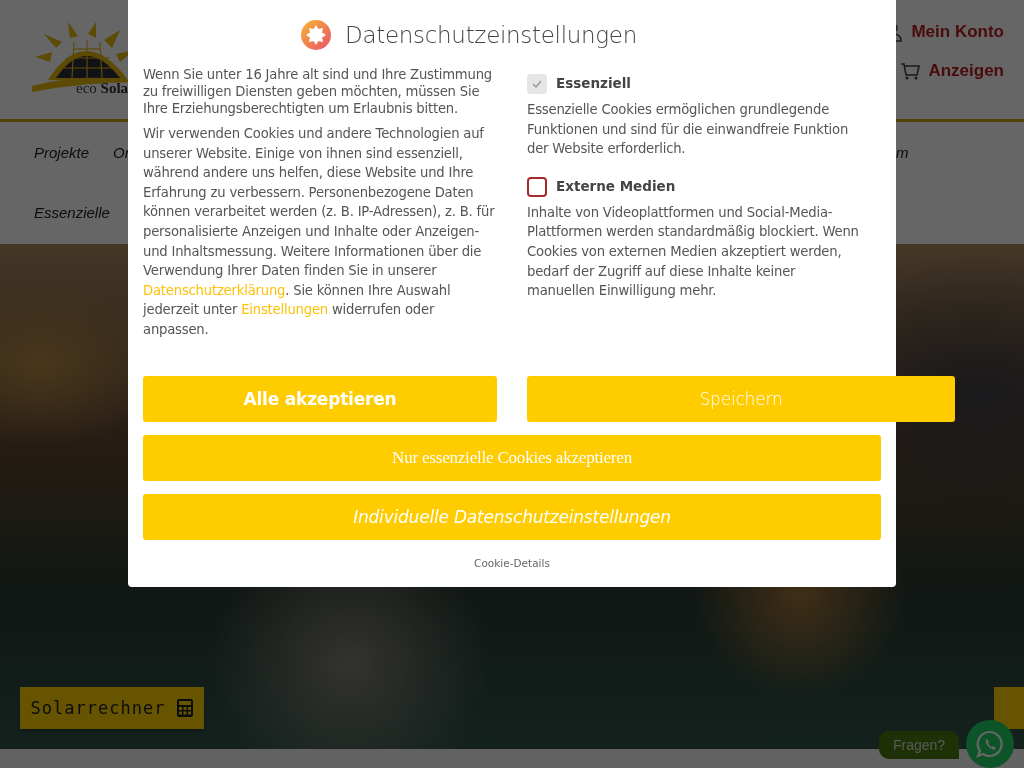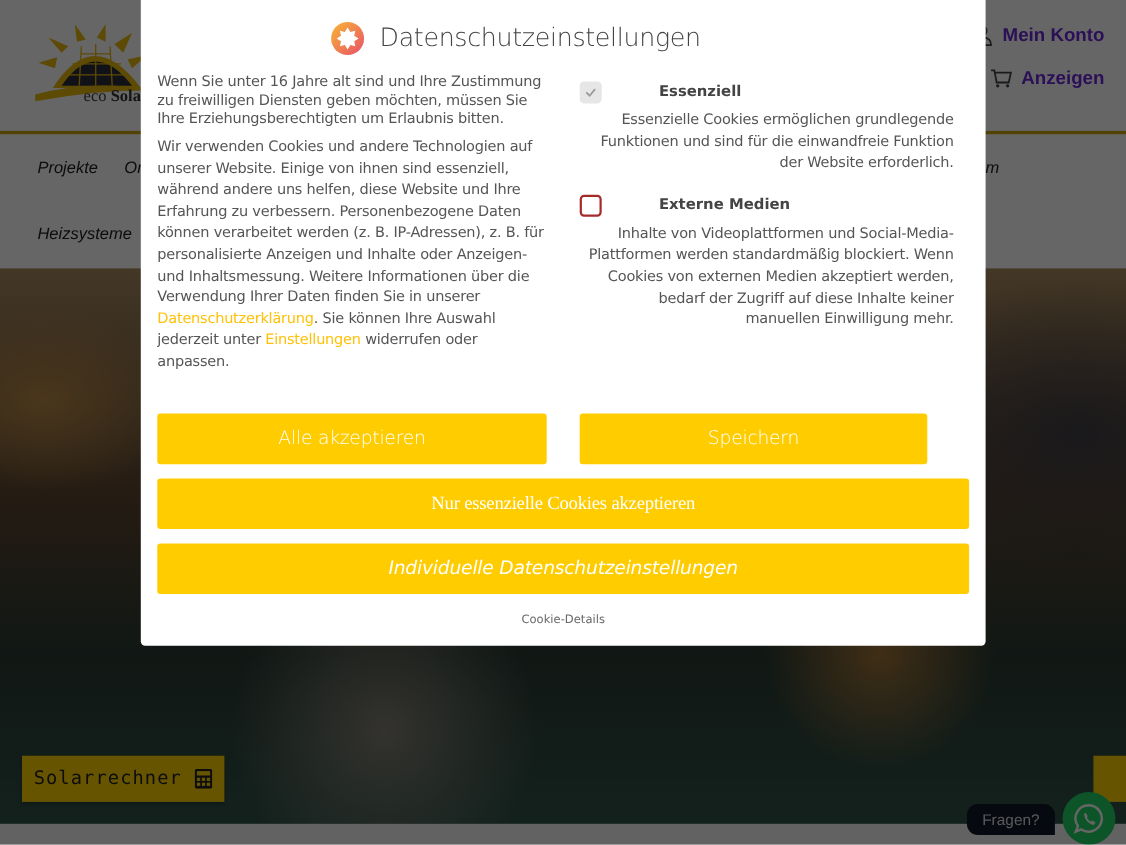--- a/index.html
+++ b/index.html
@@ -5,21 +5,21 @@
   * { box-sizing: border-box; margin: 0; padding: 0; }
   html, body { width: 1024px; height: 768px; overflow: hidden; }
   body { font-family: "Liberation Sans", sans-serif; position: relative; background: #fff; }
 
   
   .page { position: absolute; inset: 0; }
   .site-header { position: absolute; left: 0; top: 0; width: 1024px; height: 122px; background: #fff; border-bottom: 3px solid #c9a40a; }
   .logo { position: absolute; left: 30px; top: 22px; width: 110px; height: 80px; }
   .logo-text { position: absolute; left: 76px; top: 80px; font-family: "Liberation Serif", serif; font-size: 15px; color: #444; white-space: nowrap; }
   .logo-text b { color: #333; }
-  .header-link { position: absolute; right: 20px; display: flex; gap: 8px; font-size: 17px; font-weight: bold; color: #6d28d9; }
+  .header-link { position: absolute; right: 20px; display: flex; gap: 8px; font-size: 17px; font-weight: bold; color: #b91c1c; }
   .header-link.account { top: 22px; }
   .header-link.cart { top: 61px; }
   .header-link svg { width: 20px; height: 20px; }
 
   .nav { position: absolute; left: 0; top: 125px; width: 1024px; height: 119px; background: #fff; }
   .nav-item { position: absolute; font-size: 15px; color: #222; font-style: italic; }
 
   .hero { position: absolute; left: 0; top: 244px; width: 1024px; height: 505px;
     background:
       radial-gradient(ellipse 180px 120px at 40px 120px, rgba(190,140,70,0.9), transparent 70%),
@@ -27,50 +27,50 @@
       radial-gradient(ellipse 250px 150px at 850px 600px, rgba(40,90,70,0.9), transparent 70%),
       radial-gradient(ellipse 200px 200px at 350px 420px, rgba(150,140,130,0.8), transparent 70%),
       radial-gradient(ellipse 150px 150px at 800px 350px, rgba(210,140,60,0.7), transparent 70%),
       linear-gradient(180deg, #a98a60 0%, #5e4630 40%, #2a3b33 70%, #31544a 100%);
   }
   .solar-btn { position: absolute; left: 20px; top: 443px; width: 184px; height: 42px; background: #ffd200; display: flex; align-items: center; justify-content: center; gap: 12px; font-family: "DejaVu Sans Mono", monospace; font-size: 17px; letter-spacing: 1px; color: #222; box-shadow: 0 2px 4px rgba(0,0,0,0.3); }
   .solar-btn svg { width: 16px; height: 18px; }
   .right-tab { position: absolute; left: 994px; top: 443px; width: 40px; height: 42px; background: #ffd200; }
   .footer-strip { position: absolute; left: 0; top: 749px; width: 1024px; height: 19px; background: #f4f4f4; }
 
-  .fragen { position: absolute; left: 879px; top: 731px; width: 80px; height: 28px; background: #0f172a; border-radius: 10px 10px 0 10px; color: #ddd; font-size: 14px; display: flex; align-items: center; justify-content: center; }
+  .fragen { position: absolute; left: 879px; top: 731px; width: 80px; height: 28px; background: #4d7c0f; border-radius: 10px 10px 0 10px; color: #ddd; font-size: 14px; display: flex; align-items: center; justify-content: center; }
   .whatsapp { position: absolute; left: 966px; top: 720px; width: 48px; height: 48px; background: #25d366; border-radius: 50%; display: flex; align-items: center; justify-content: center; }
   .whatsapp svg { width: 30px; height: 30px; }
 
   
   .overlay { position: absolute; inset: 0; background: rgba(0,0,0,0.6); }
 
   
   .modal { position: absolute; left: 128px; top: 0; width: 768px; height: 587px; background: #fff; border-radius: 0 0 4px 4px; color: #555; font-family: "DejaVu Sans", sans-serif; }
   .modal-title { position: absolute; left: 0; top: 18px; width: 680px; display: flex; justify-content: center; align-items: center; gap: 12px; }
   .modal-title svg { width: 34px; height: 34px; }
   .modal-title span { font-size: 23px; color: #444; letter-spacing: -0.3px; font-weight: 300; }
 
   .col-left { position: absolute; left: 15px; top: 66px; width: 360px; font-size: 13.2px; line-height: 19.6px; color: #555; }
   .col-left p { margin-bottom: 7px; letter-spacing: -0.2px; }
   .col-left p.tight { line-height: 17px; }
   .link { color: #ffc107; cursor: pointer; }
 
   .col-right { position: absolute; left: 399px; top: 74px; width: 340px; font-size: 13.2px; line-height: 19.6px; color: #555; }
   .group-head { display: flex; align-items: center; gap: 9px; margin-bottom: 6px; }
-  .group-head .label { font-weight: bold; font-size: 13.5px; color: #444; margin-left: 43px; }
+  .group-head .label { font-weight: bold; font-size: 13.5px; color: #444; }
   .cb { width: 20px; height: 20px; border-radius: 4px; display: flex; align-items: center; justify-content: center; }
   .cb.checked { background: #e6e6e6; }
   .cb.checked svg { width: 12px; height: 12px; }
   .cb.unchecked { border: 2px solid #a52a2a; background: #fff; }
-  .group-desc { letter-spacing: -0.2px; margin-bottom: 18px; text-align: right; }
+  .group-desc { letter-spacing: -0.2px; margin-bottom: 18px; }
 
   .btn { position: absolute; height: 46px; background: #ffcc00; color: #fff; border-radius: 3px; display: flex; align-items: center; justify-content: center; font-size: 17px; font-weight: 300; letter-spacing: -0.2px; cursor: pointer; }
-  .btn.accept-all { left: 15px; top: 376px; width: 354px; }
-  .btn.save { left: 399px; top: 376px; width: 316px; }
+  .btn.accept-all { left: 15px; top: 376px; width: 354px; font-weight: bold; }
+  .btn.save { left: 399px; top: 376px; width: 428px; }
   .btn.essential { left: 15px; top: 435px; width: 738px; font-family: Liberation Serif, serif; }
   .btn.individual { left: 15px; top: 494px; width: 738px; font-style: italic; }
   .cookie-details { position: absolute; left: 0; top: 557px; width: 768px; text-align: center; font-size: 10.5px; color: #666; cursor: pointer; }
 </style>
 </head>
 <body>
 
 <div class="page">
   <div class="site-header">
     <div class="logo">
@@ -112,21 +112,21 @@
           <circle cx="16" cy="17" r="1.5" fill="#444"></circle>
         </svg>
       <span>Anzeigen</span>
     </div>
   </div>
 
   <div class="nav">
     <span class="nav-item" style="left:34px; top:19px;">Projekte</span>
     <span class="nav-item" style="left:113px; top:19px;">On</span>
     <span class="nav-item" style="left:896px; top:19px;">m</span>
-    <span class="nav-item" style="left:34px; top:79px;">Heizsysteme</span>
+    <span class="nav-item" style="left:34px; top:79px;">Essenzielle</span>
   </div>
 
   <div class="hero">
     <div class="solar-btn">
       <span>Solarrechner</span>
       <svg viewBox="0 0 16 18">
           <rect x="0" y="0" width="16" height="18" rx="2" fill="#222"></rect>
           <rect x="2" y="2" width="12" height="4" fill="#ffd200"></rect>
           <g fill="#ffd200">
             <rect x="2" y="8" width="3" height="3"></rect>

